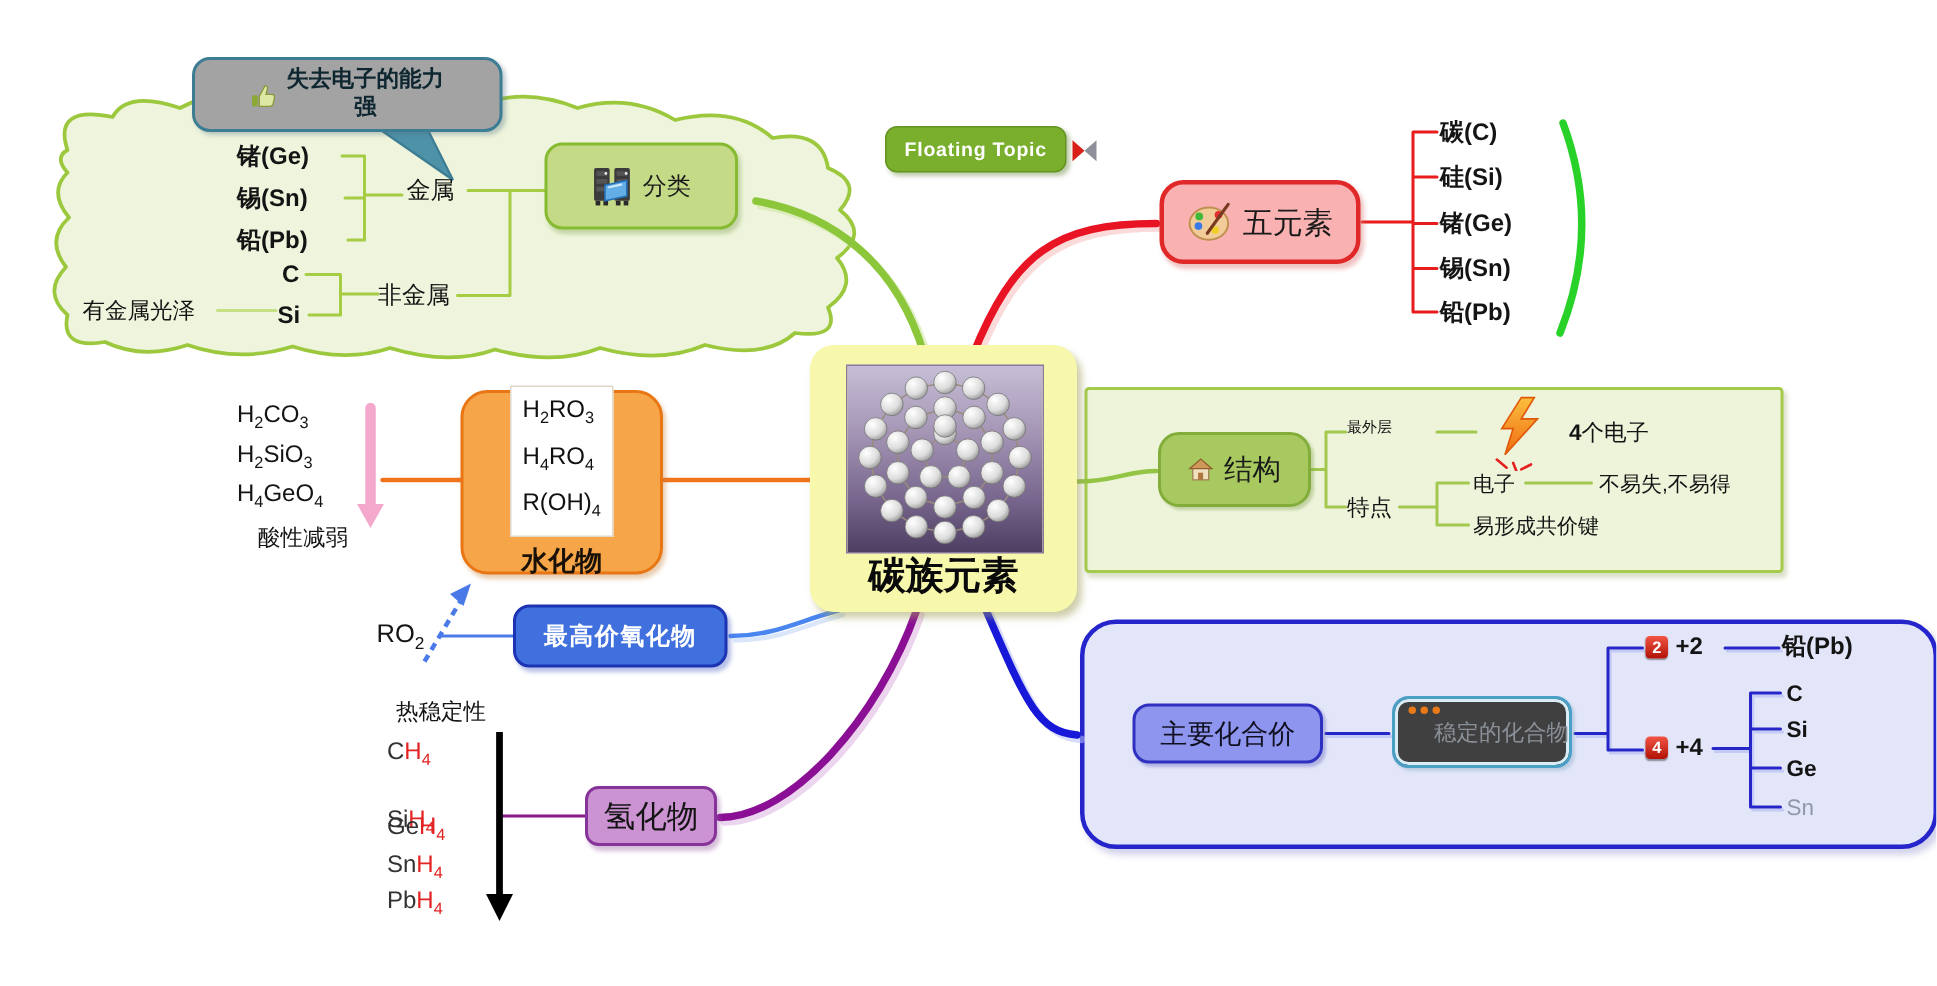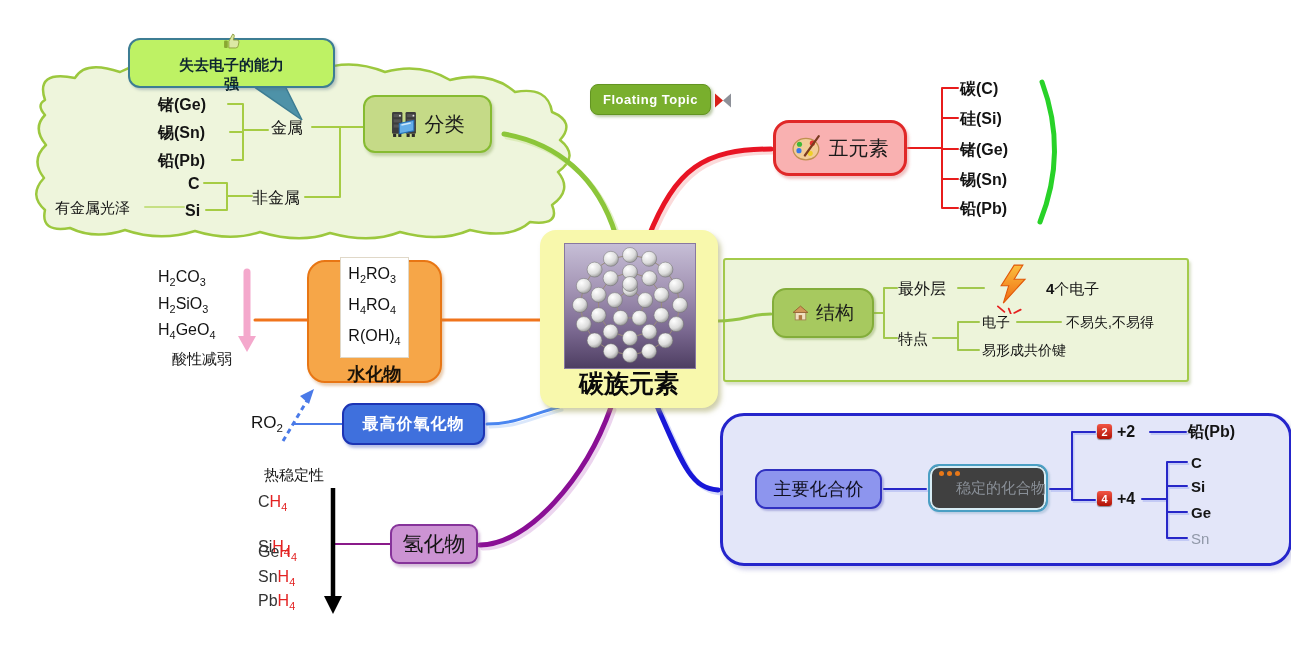--- a/index.html
+++ b/index.html
@@ -5,26 +5,26 @@
   html,body{margin:0;padding:0;background:#ffffff;}
   #canvas{position:relative;width:1291px;height:657px;overflow:hidden;
           font-family:"Liberation Sans","DejaVu Sans",sans-serif;background:#ffffff;}
   svg.wires{position:absolute;left:0;top:0;z-index:1;pointer-events:none;}
   .boundary{position:absolute;z-index:0;}
   .t{position:absolute;white-space:nowrap;color:#141414;font-size:16px;z-index:2;line-height:1.15;}
   .b{font-weight:bold;}
   sub{font-size:0.68em;}
   .node{position:absolute;z-index:2;display:flex;align-items:center;justify-content:center;gap:7px;box-sizing:border-box;}
   
-  .callout{left:128px;top:38px;width:207px;height:50px;background:#bef264;border:2px solid #3d7d93;
-           border-radius:12px;z-index:3;flex-direction:column;box-shadow:2px 2px 3px rgba(80,110,130,.35);}
+  .callout{left:128px;top:38px;width:207px;height:50px;background:#a3a3a3;border:2px solid #3d7d93;
+           border-radius:12px;z-index:3;box-shadow:2px 2px 3px rgba(80,110,130,.35);}
   .callout .txt{color:#0e2630;font-weight:bold;font-size:15px;text-align:center;line-height:1.25;}
   .cls-node{left:363px;top:95px;width:129px;height:58px;background:#c5da87;border:2px solid #86bb31;
             border-radius:12px;box-shadow:2px 3px 3px rgba(130,160,80,.4);}
-  .cls-node .lbl{font-size:20px;color:#1a1a1a;}
+  .cls-node .lbl{font-size:16px;color:#1a1a1a;}
   .float-node{left:590px;top:84px;width:121px;height:31px;background:#79af2d;border:1px solid #639422;
               border-radius:8px;box-shadow:2px 2px 3px rgba(120,150,80,.5);}
   .float-node .lbl{color:#ffffff;font-weight:bold;font-size:13px;letter-spacing:.5px;}
   .five-node{left:773px;top:120px;width:134px;height:56px;background:#f9b1b1;border:3px solid #e02828;
              border-radius:16px;box-shadow:2px 3px 3px rgba(220,120,120,.45);}
   .five-node .lbl{font-size:20px;color:#1a1a1a;}
   .center-node{left:540px;top:230px;width:178px;height:178px;background:#f8f8ac;border-radius:16px;
                box-shadow:3px 4px 5px rgba(160,160,90,.5);}
   .center-node .title{position:absolute;left:0;right:0;bottom:8px;text-align:center;font-size:25px;
                       font-weight:bold;color:#0a0a0a;}
@@ -295,21 +295,21 @@
   <div class="node struct-node">
     <span class="icon">
       <svg width="17" height="16" viewBox="0 0 16 15">
         <rect x="3" y="6.5" width="10" height="7.5" fill="#f0e0c0" stroke="#a08050" stroke-width=".8"></rect>
         <polygon points="1,7 8,1 15,7" fill="#d09858" stroke="#906030" stroke-width=".8"></polygon>
         <rect x="6.3" y="9.5" width="3.2" height="4.5" fill="#b07840"></rect>
       </svg>
     </span>
     <span class="lbl">结构</span>
   </div>
-  <div class="t" style="left:898px;top:280px;font-size:16px;">最外层</div>
+  <div class="t" style="left:898px;top:280px;font-size:10px;">最外层</div>
   <span class="icon" style="position:absolute;left:993px;top:264px;z-index:2;">
     <svg width="38" height="50" viewBox="0 0 34 46">
       <polygon points="19,1 7,20 14,20 9,36 29,14 19,14 27,1" fill="url(#lg-bolt)" stroke="#e05808" stroke-width="1"></polygon>
       <path d="M4 39 L10 44 M16 46 L14 41 M25 42 L19 45" stroke="#e62020" stroke-width="1.6" fill="none" stroke-linecap="round"></path>
     </svg>
   </span>
   <div class="t" style="left:1046px;top:280px;font-size:15px;">
     <span class="b">4</span><span>个电子</span>
   </div>
   <div class="t" style="left:898px;top:330px;font-size:15px;">特点</div>

